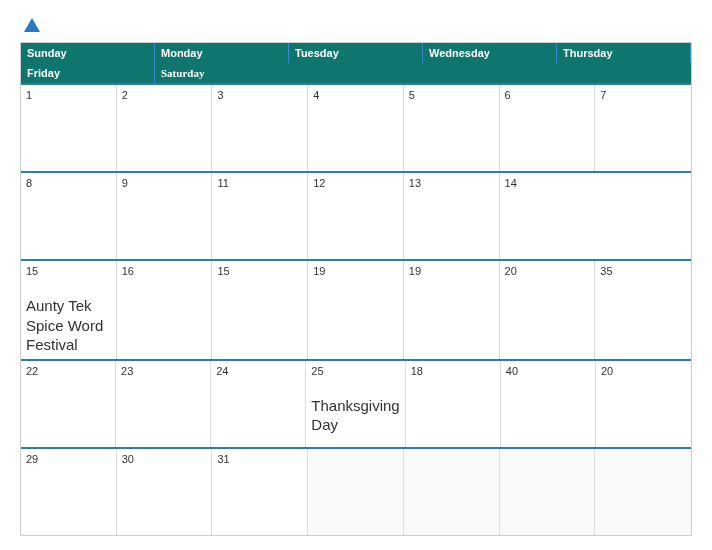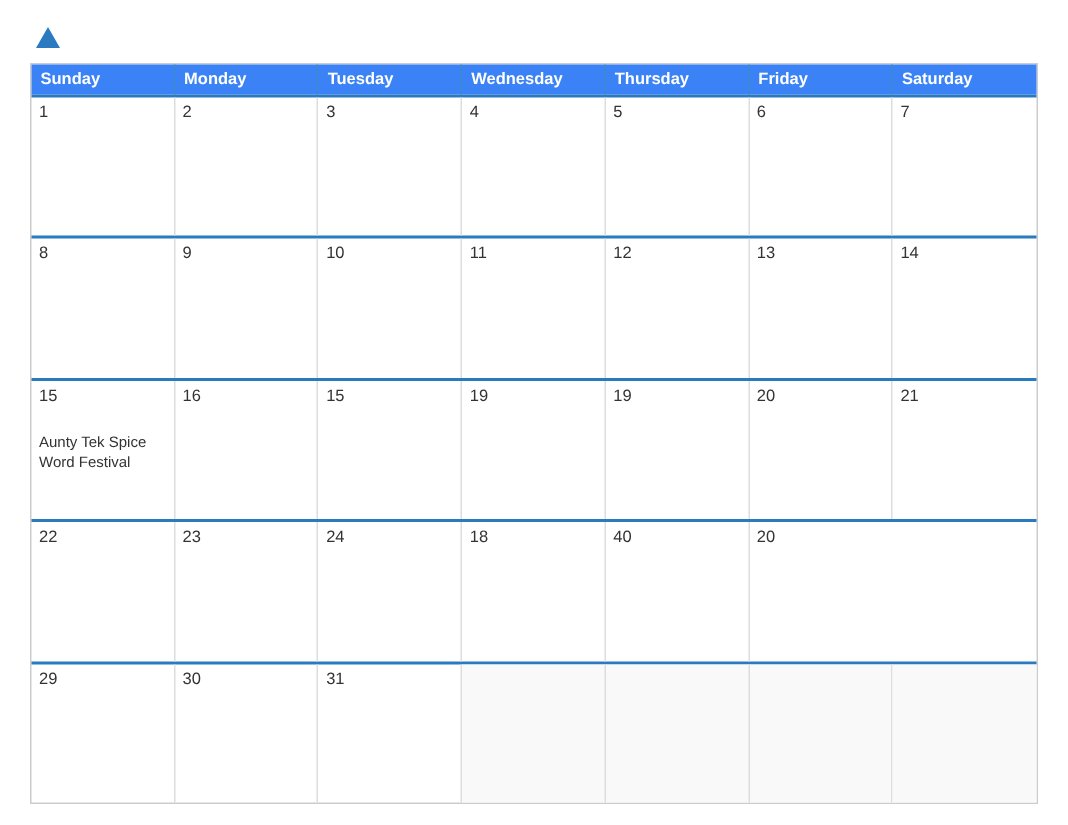--- a/index.html
+++ b/index.html
@@ -70,32 +70,32 @@
     
     .calendar {
       flex: 1;
       display: flex;
       flex-direction: column;
       border: 1px solid #ccc;
     }
 
     .calendar-header {
       display: grid;
-      grid-template-columns: repeat(7, 1fr);
-      background: #3b82f6;
+      grid-template-columns: repeat(5, 1fr);
+      background: #0f766e;
     }
 
     .day-header {
       color: #fff;
       font-size: 11px;
       font-weight: bold;
       padding: 4px 6px;
       border-right: 1px solid #3a8acf;
     }
-    .day-header:last-child { border-right: none; }
+    .day-header:last-child { border-right: none; font-family: Liberation Serif, serif; }
 
     .calendar-body {
       flex: 1;
       display: flex;
       flex-direction: column;
     }
 
     .week-row {
       display: grid;
       grid-template-columns: repeat(7, 1fr);
@@ -115,21 +115,21 @@
     .day-cell:last-child { border-right: none; }
 
     .day-num {
       font-size: 11px;
       color: #333;
       display: block;
       margin-bottom: 2px;
     }
 
     .event-text {
-      font-size: 10px;
+      font-size: 15px;
       color: #333;
       line-height: 1.3;
       margin-top: 19px;
     }
 
     .empty-cell {
       background: #f9f9f9;
     }
   </style>
 </head>
@@ -186,23 +186,20 @@
           </div>
         </div>
         <div class="week-row">
           <div class="day-cell">
             <span class="day-num">8</span>
           </div>
           <div class="day-cell">
             <span class="day-num">9</span>
           </div>
           <div class="day-cell">
-            <span class="day-num">10</span>
-          </div>
-          <div class="day-cell">
             <span class="day-num">11</span>
           </div>
           <div class="day-cell">
             <span class="day-num">12</span>
           </div>
           <div class="day-cell">
             <span class="day-num">13</span>
           </div>
           <div class="day-cell">
             <span class="day-num">14</span>
@@ -222,32 +219,36 @@
           <div class="day-cell">
             <span class="day-num">19</span>
           </div>
           <div class="day-cell">
             <span class="day-num">19</span>
           </div>
           <div class="day-cell">
             <span class="day-num">20</span>
           </div>
           <div class="day-cell">
-            <span class="day-num">21</span>
+            <span class="day-num">35</span>
           </div>
         </div>
         <div class="week-row">
           <div class="day-cell">
             <span class="day-num">22</span>
           </div>
           <div class="day-cell">
             <span class="day-num">23</span>
           </div>
           <div class="day-cell">
             <span class="day-num">24</span>
+          </div>
+          <div class="day-cell">
+            <span class="day-num">25</span>
+            <div class="event-text">Thanksgiving Day</div>
           </div>
           <div class="day-cell">
             <span class="day-num">18</span>
           </div>
           <div class="day-cell">
             <span class="day-num">40</span>
           </div>
           <div class="day-cell">
             <span class="day-num">20</span>
           </div>

